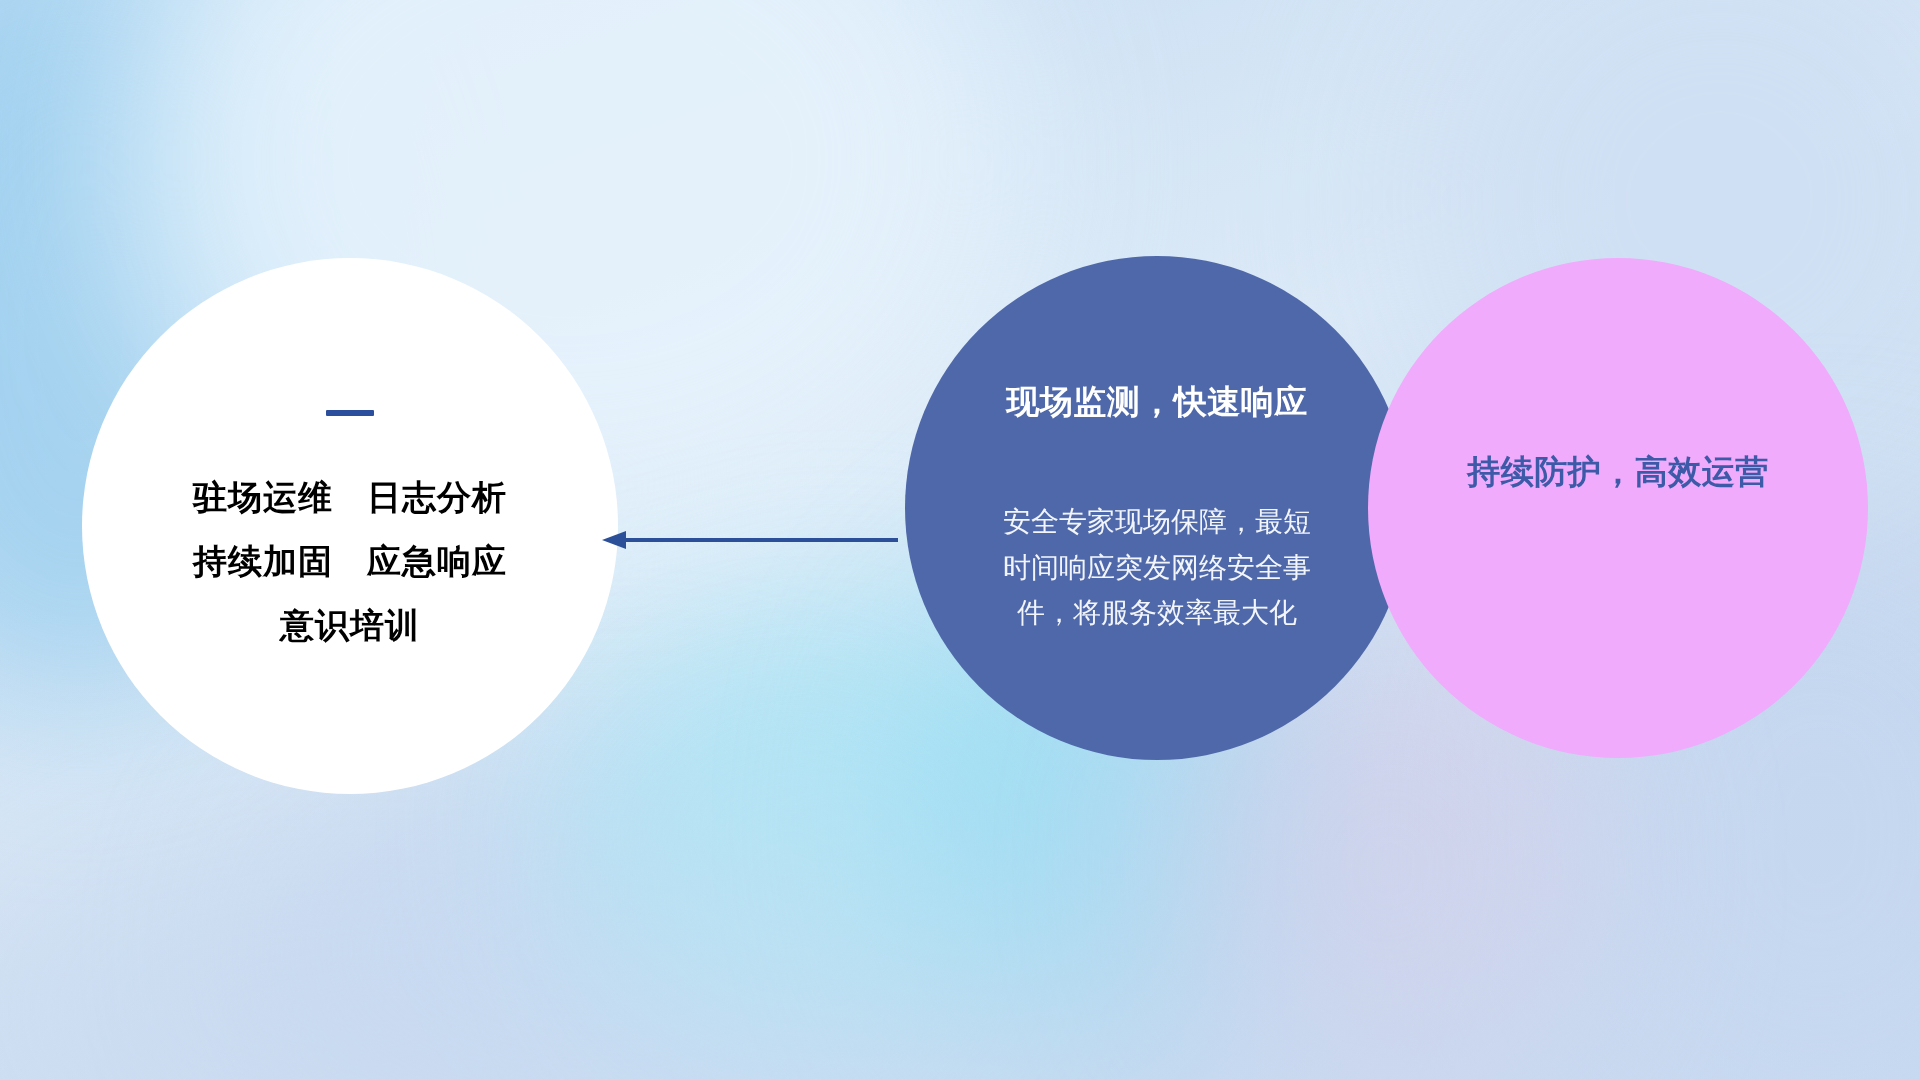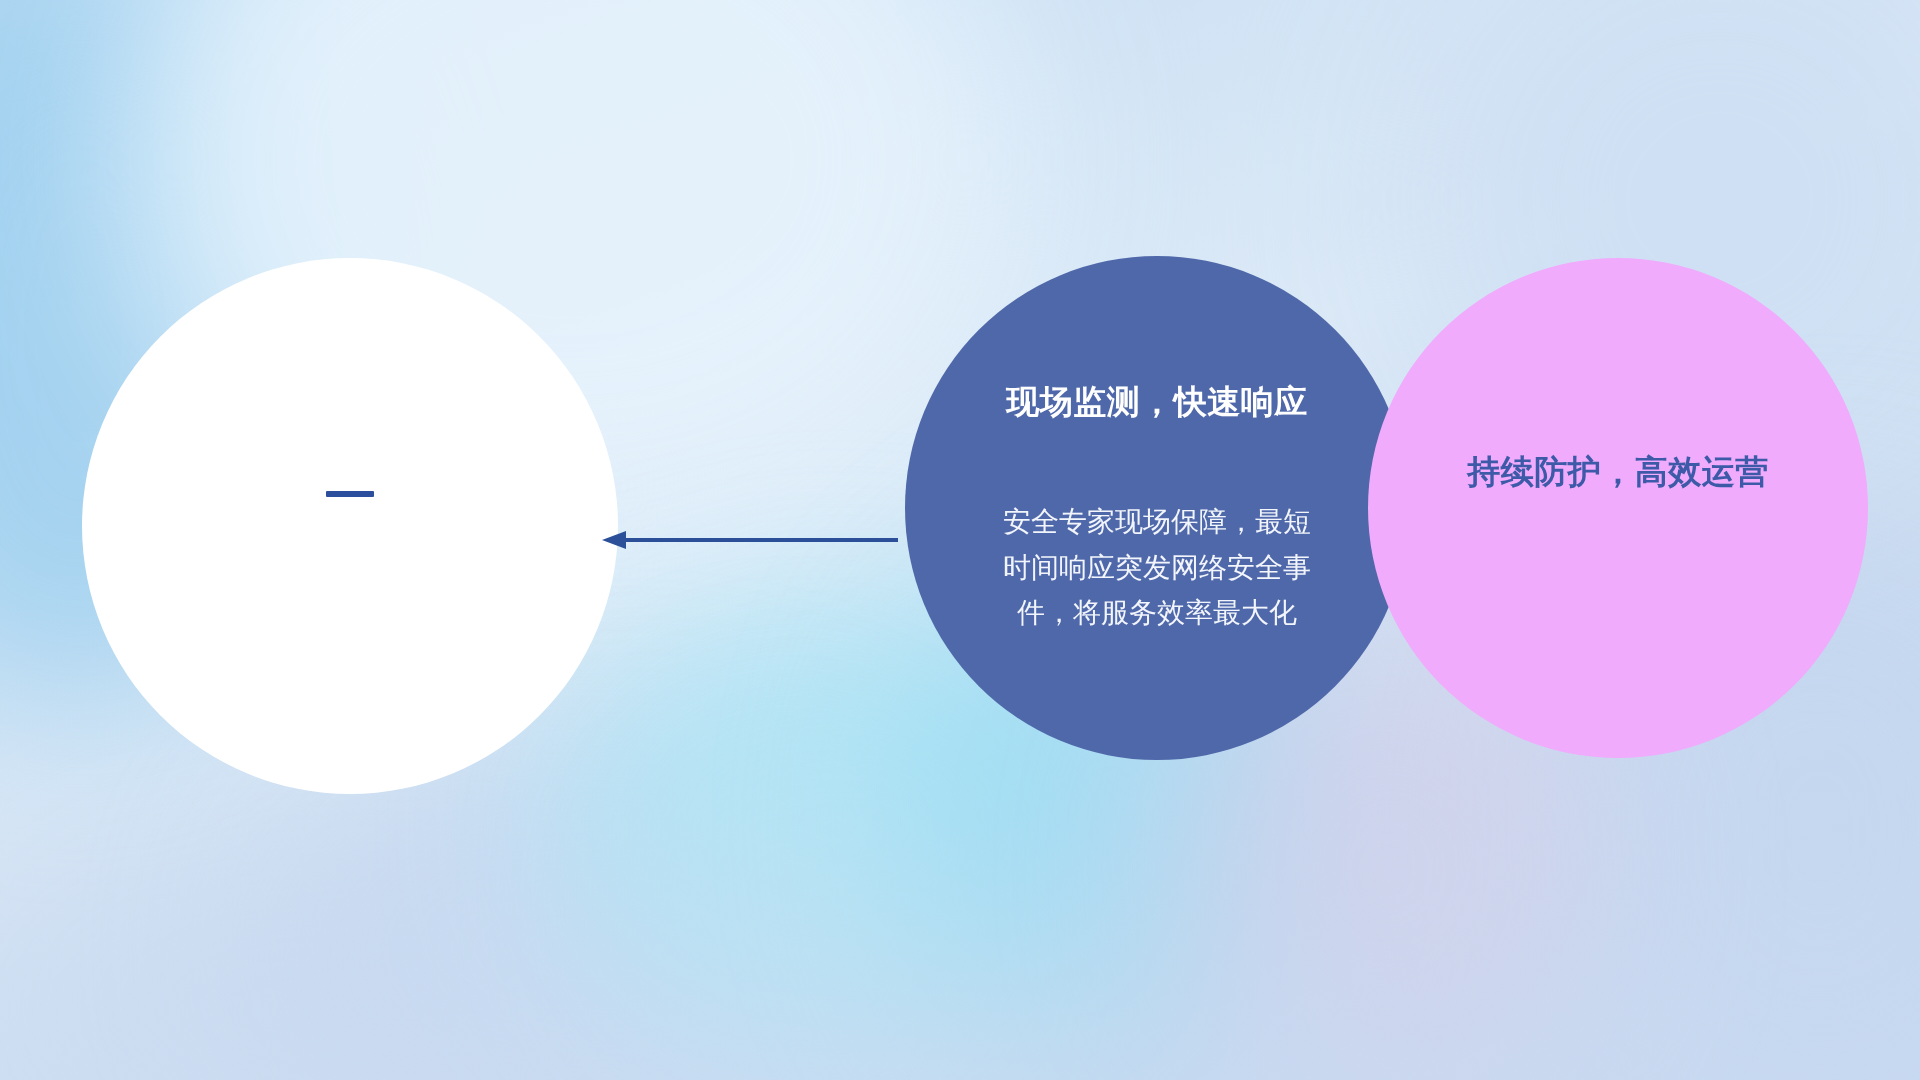--- a/index.html
+++ b/index.html
@@ -114,20 +114,33 @@
   <div class="glow g3"></div>
   <div class="glow g10"></div>
   <div class="glow g4"></div>
   <div class="glow g5"></div>
   <div class="bg-veil"></div>
 </div>
 
 <div class="circle" id="circle-left">
   <div class="left-inner">
     <div id="left-divider"></div>
+    <div class="left-rows">
+      <div class="left-row">
+        <span>驻场运维</span>
+        <span>日志分析</span>
+      </div>
+      <div class="left-row">
+        <span>持续加固</span>
+        <span>应急响应</span>
+      </div>
+      <div class="left-row">
+        <span>意识培训</span>
+      </div>
+    </div>
   </div>
 </div>
 
 <div id="arrow">
   <svg width="300" height="40" viewBox="0 0 300 40">
     <line x1="298" y1="20" x2="22" y2="20" stroke="#2b5099" stroke-width="4"></line>
     <path d="M2 20 L26 11 L26 29 Z" fill="#2b5099"></path>
   </svg>
 </div>
 

